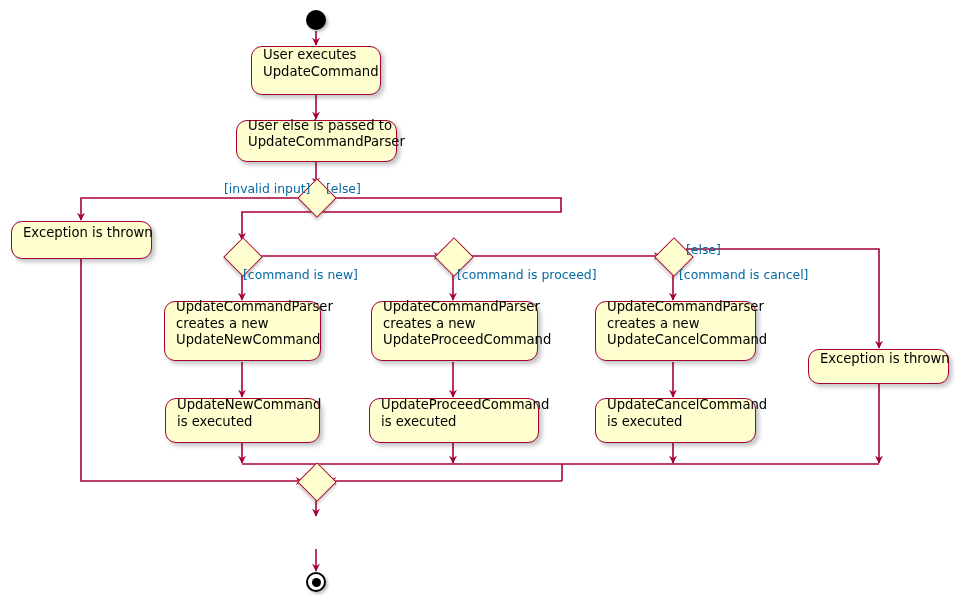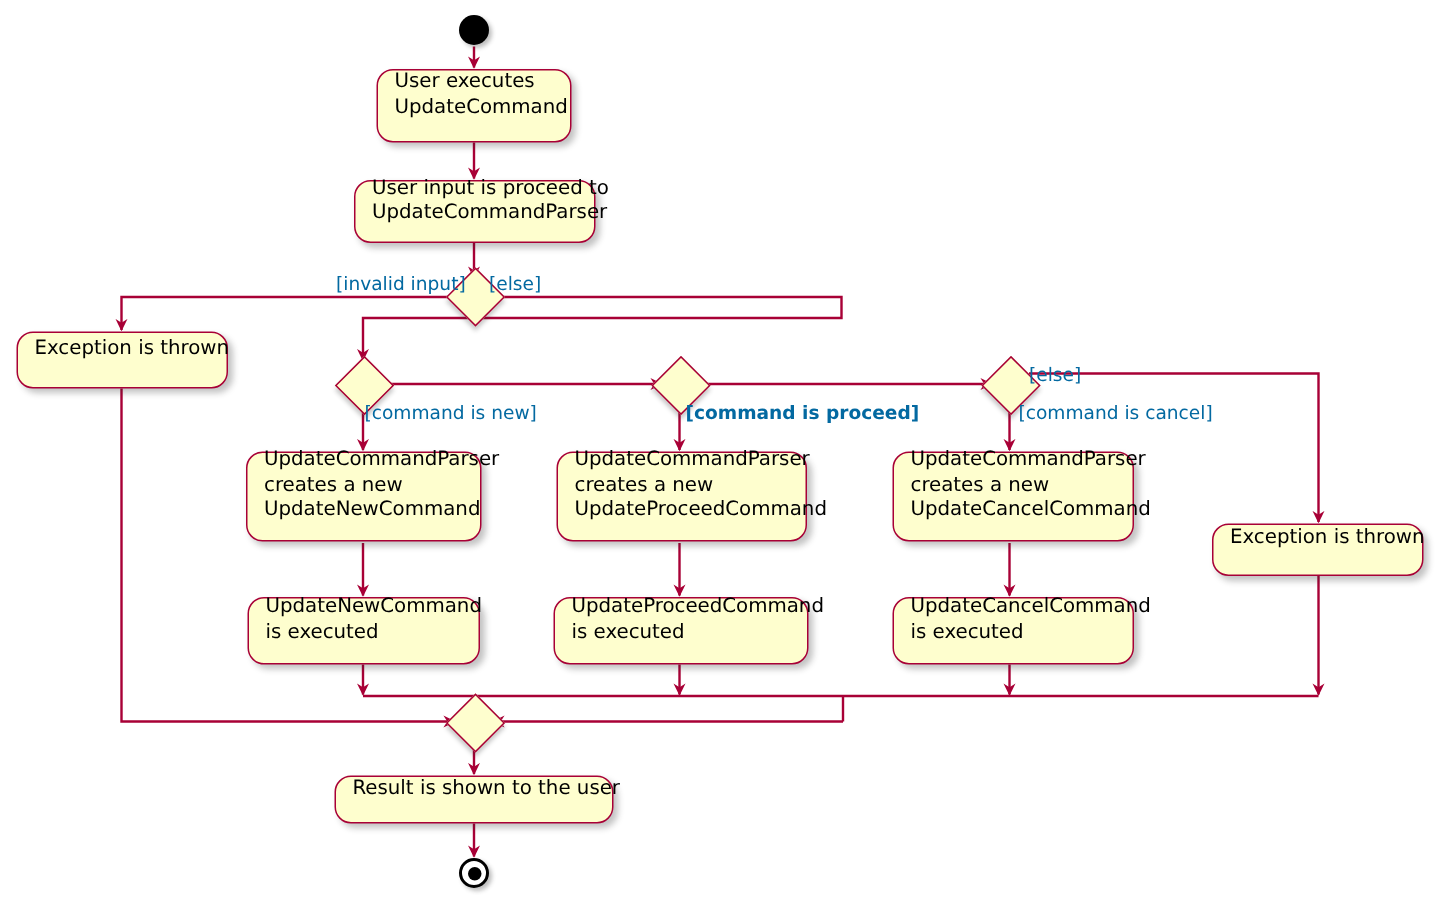--- a/index.html
+++ b/index.html
@@ -148,38 +148,38 @@
   </svg>
 
   <div class="start-node" style="left:306px; top:10px;"></div>
 
   <div class="node-box" style="left:251px; top:46px; width:130px; height:49px;">
     <span class="node-text">User executes
 UpdateCommand</span>
   </div>
 
   <div class="node-box" style="left:236px; top:120px; width:161px; height:42px;">
-    <span class="node-text">User input is proceed to
+    <span class="node-text">User else is passed to
 UpdateCommandParser</span>
   </div>
 
   <div class="diamond" style="left:303px; top:184px;"></div>
   <div class="guard-label" style="left:224px; top:182px;">[invalid input]</div>
   <div class="guard-label" style="left:326px; top:182px;">[else]</div>
 
   <div class="node-box" style="left:11px; top:221px; width:141px; height:38px;">
     <span class="node-text">Exception is thrown</span>
   </div>
 
   <div class="diamond" style="left:229px; top:243px;"></div>
   <div class="diamond" style="left:440px; top:243px;"></div>
   <div class="diamond" style="left:660px; top:243px;"></div>
 
   <div class="guard-label" style="left:243px; top:268px;">[command is new]</div>
-  <div class="guard-label" style="left:457px; top:268px;font-weight:bold;">[command is proceed]</div>
+  <div class="guard-label" style="left:457px; top:268px;">[command is proceed]</div>
   <div class="guard-label" style="left:686px; top:243px;">[else]</div>
   <div class="guard-label" style="left:679px; top:268px;">[command is cancel]</div>
 
   <div class="node-box" style="left:164px; top:301px; width:157px; height:60px;">
     <span class="node-text">UpdateCommandParser
 creates a new
 UpdateNewCommand</span>
   </div>
   <div class="node-box" style="left:371px; top:301px; width:167px; height:60px;">
     <span class="node-text">UpdateCommandParser
@@ -204,19 +204,16 @@
     <span class="node-text">UpdateProceedCommand
 is executed</span>
   </div>
   <div class="node-box" style="left:595px; top:398px; width:161px; height:45px;">
     <span class="node-text">UpdateCancelCommand
 is executed</span>
   </div>
 
   <div class="diamond" style="left:303px; top:468px;"></div>
 
-  <div class="node-box" style="left:223px; top:517px; width:186px; height:32px;">
-    <span class="node-text">Result is shown to the user</span>
-  </div>
 
   <div class="end-node" style="left:306px; top:572px;"></div>
 
 </div>
 
 </body></html>

